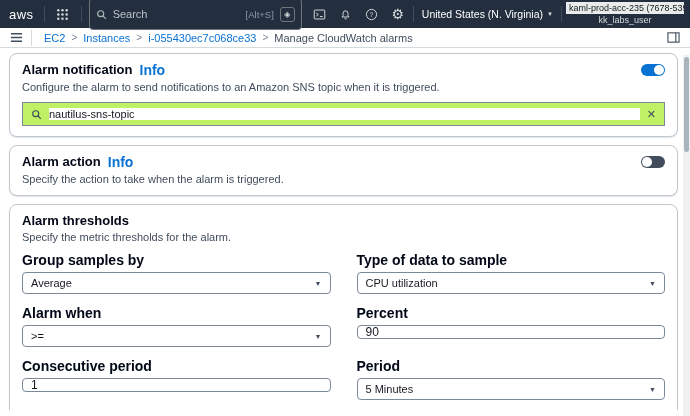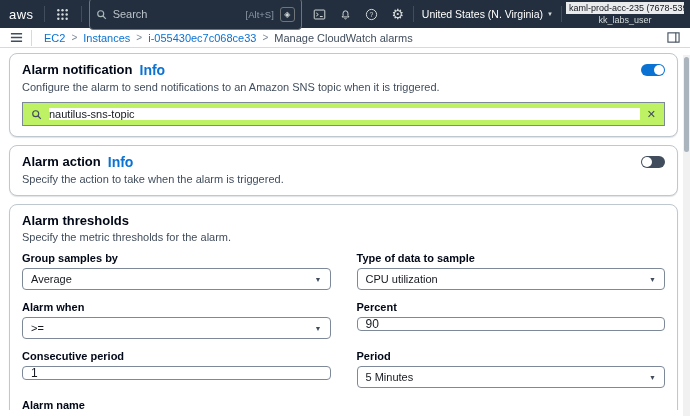--- a/index.html
+++ b/index.html
@@ -69,21 +69,21 @@
   .sns-input {
     margin-top:9px; height:24px; border:1px solid #7d8998; border-radius:0;
     display:flex; align-items:center; gap:7px; padding:0 8px; background:#bef264;
   }
   .sns-input .m-icon { color:#414d5c; display:flex; }
   .sns-input .m-icon svg { width:11px; height:11px; }
   .sns-input input { flex:1; border:none; outline:none; font-size:11px; font-family:inherit; color:#16191f; }
   .clear-x { color:#414d5c; font-size:11px; cursor:pointer; }
 
   .form-grid { margin-top:9px; display:grid; grid-template-columns:1fr 1fr; column-gap:26px; row-gap:11px; }
-  .field label { display:block; font-size:11px; font-weight:bold; color:#000716; margin-bottom:4px; }
+  .field label { display:block; font-size:14px; font-weight:bold; color:#000716; margin-bottom:4px; }
   .field.span2 { grid-column:1 / -1; }
   .select {
     height:22px; border:1px solid #7d8998; border-radius:4px; background:#fff;
     display:flex; align-items:center; justify-content:space-between;
     padding:0 8px; font-size:11px; cursor:pointer; color:#16191f;
   }
   .select .caret { font-size:7px; color:#414d5c; }
   .text-input {
     width:100%; height:14px; border:1px solid #7d8998; border-radius:4px;
     padding:0 8px; font-size:12px; font-family:inherit; color:#16191f; background:#fff; outline:none;

